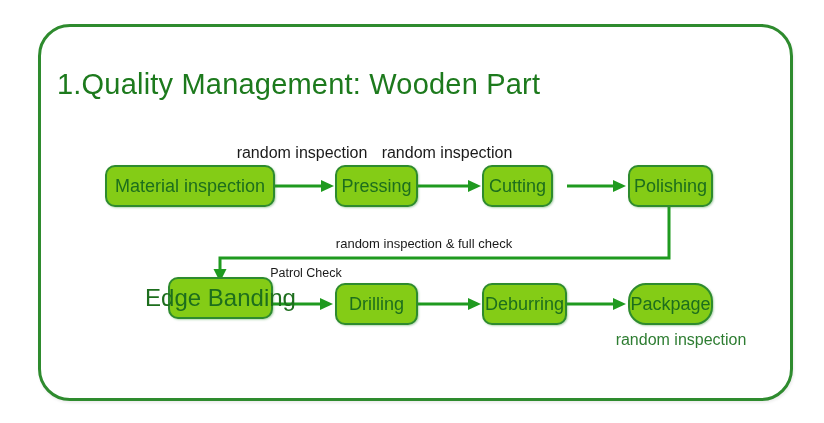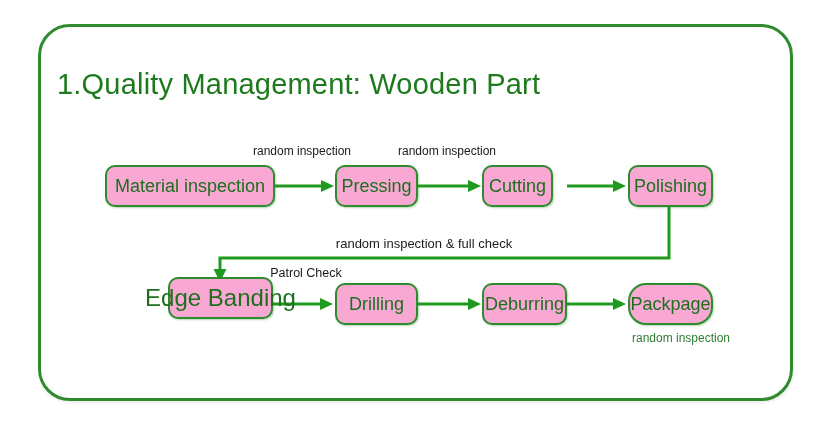--- a/index.html
+++ b/index.html
@@ -14,36 +14,36 @@
     position:absolute; left:38px; top:24px; width:755px; height:377px;
     border:3px solid #2e8b2e; border-radius:32px; background:#ffffff;
     box-shadow:1px 2px 3px rgba(0,0,0,0.08);
   }
   .title {
     position:absolute; left:57px; top:46px;
     font-size:29px; color:#1d7a1d; letter-spacing:0.2px; white-space:nowrap;margin-top:22px;
   }
   .node {
     position:absolute; display:flex; align-items:center; justify-content:center;
-    border:2.5px solid #2e8b2e; border-radius:10px; background:#f9a8d4;
+    border:2.5px solid #2e8b2e; border-radius:10px; background:#84cc16;
     color:#1d6e1d; font-size:18px; white-space:nowrap;
     box-shadow:1px 1px 2px rgba(46,139,46,0.35);
   }
   .n-material   { left:105px; top:165px; width:170px; height:42px; }
   .n-pressing   { left:335px; top:165px; width:83px;  height:42px; }
   .n-cutting    { left:482px; top:165px; width:71px;  height:42px; }
   .n-polishing  { left:628px; top:165px; width:85px;  height:42px; }
   .n-edgebanding{ left:168px; top:277px; width:105px; height:42px; font-size:24px; }
   .n-drilling   { left:335px; top:283px; width:83px;  height:42px; }
   .n-deburring  { left:482px; top:283px; width:85px;  height:42px; }
   .n-packpage   { left:628px; top:283px; width:85px;  height:42px;border-radius:18px; }
   svg.connectors { position:absolute; left:0; top:0; width:824px; height:423px; pointer-events:none; }
   .ann {
     position:absolute; transform:translateX(-50%);
-    font-size:12px; color:#1a1a1a; white-space:nowrap;
+    font-size:16px; color:#1a1a1a; white-space:nowrap;
   }
   .ann-1 { left:302px; top:144px; }
   .ann-2 { left:447px; top:144px; }
   .ann-3 { left:424px; top:236px; font-size:13px; }
   .ann-4 { left:306px; top:266px; font-size:12.5px; }
   .ann-5 { left:681px; top:331px; color:#2e7d32; }
 </style>
 </head>
 <body>
 

